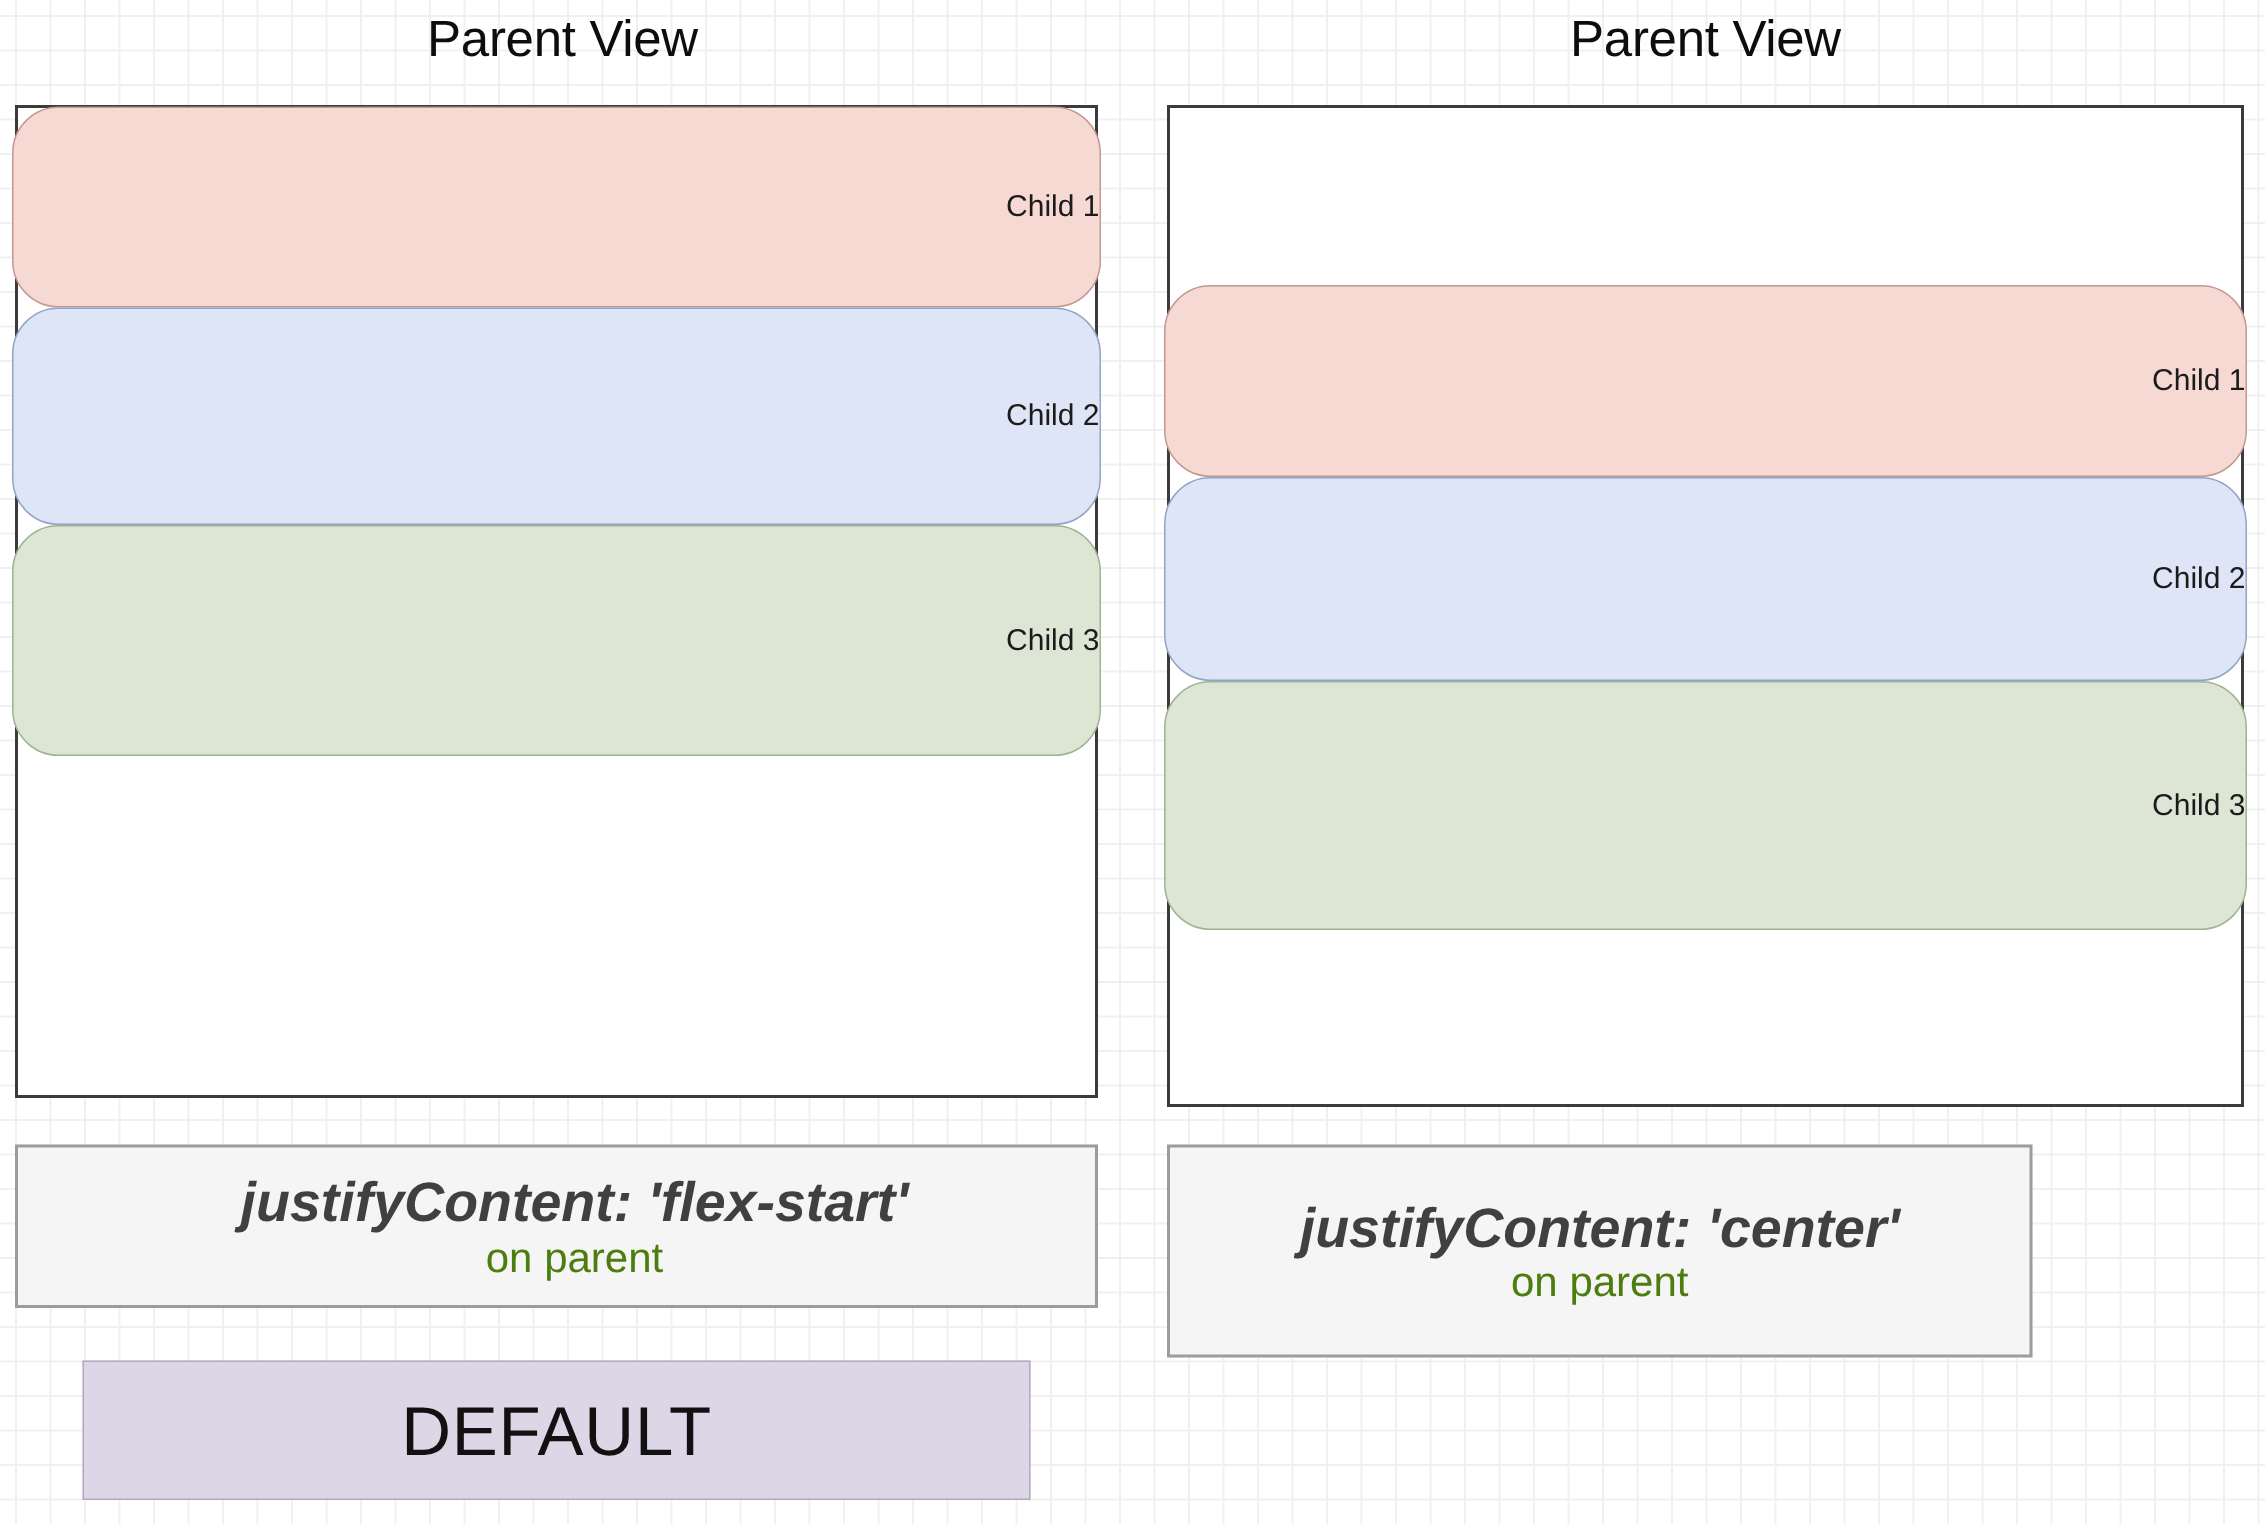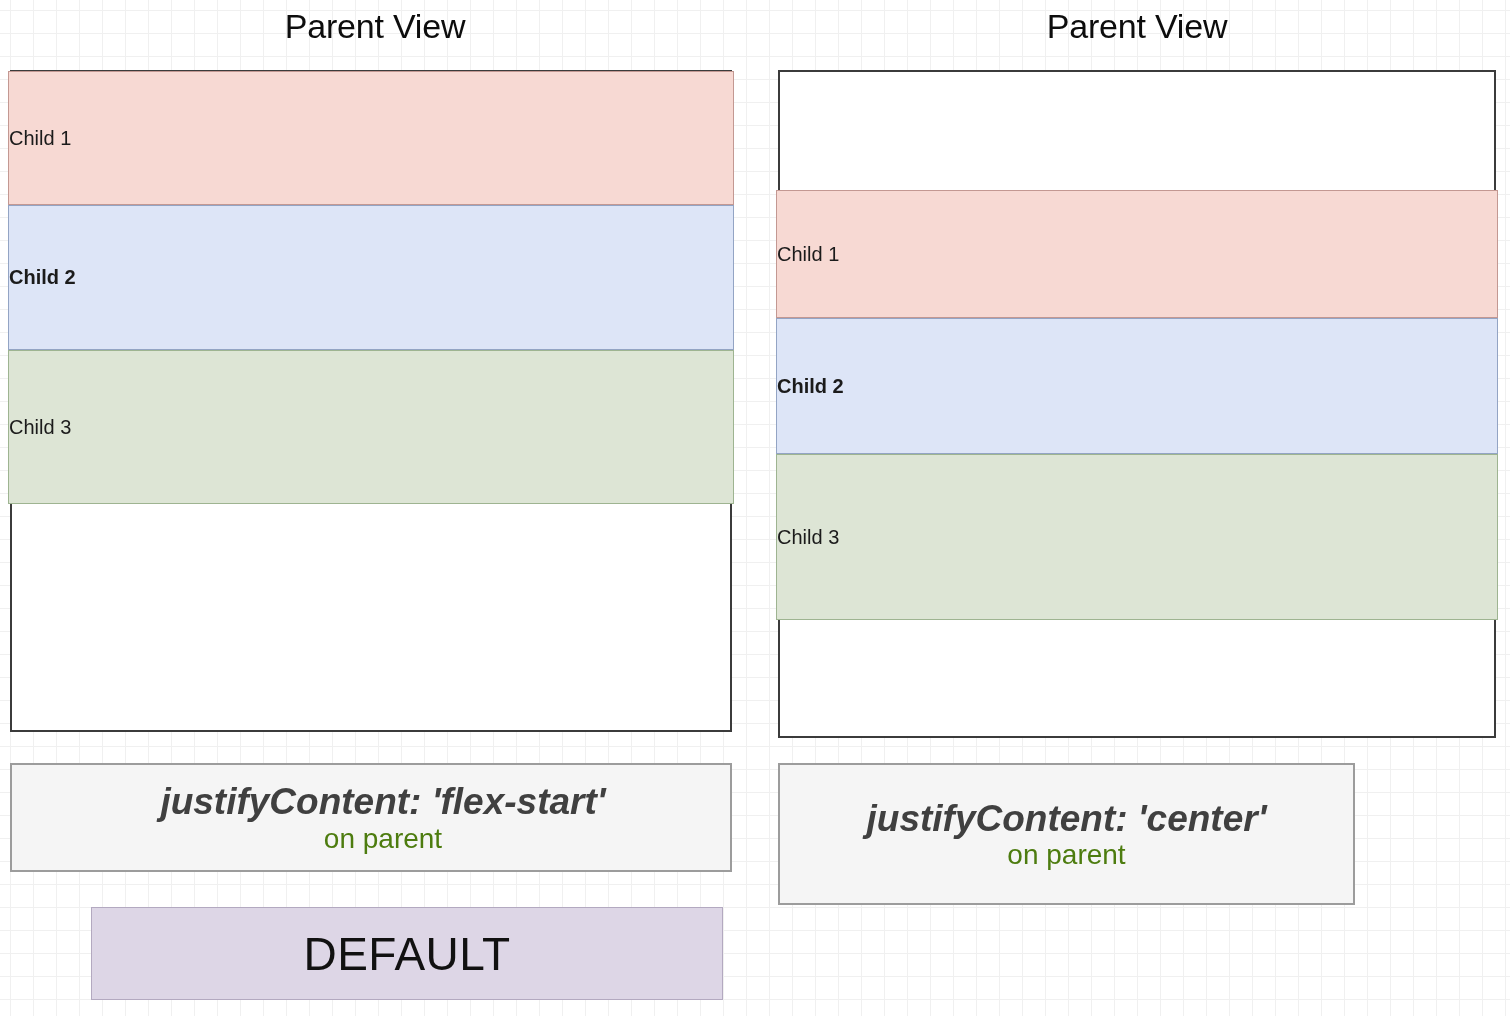--- a/index.html
+++ b/index.html
@@ -54,34 +54,34 @@
     position: absolute;
     box-sizing: border-box;
     display: flex;
     flex-direction: column;
   }
 
   .child {
     box-sizing: border-box;
     display: flex;
     align-items: center;
-    justify-content: flex-start;
+    justify-content: flex-end;
     font-size: 20px;
     color: #1b1b1b;
     border-style: solid;
     border-width: 1px;
+    border-radius: 31px;
   }
   .child--1 {
     background: #f7d9d3;
     border-color: #c39892;
   }
   .child--2 {
     background: #dde5f7;
     border-color: #93a4c4;
-    font-weight: bold;
   }
   .child--3 {
     background: #dde5d5;
     border-color: #9eb491;
   }
 
   
   .caption-box {
     position: absolute;
     box-sizing: border-box;
@@ -110,21 +110,20 @@
     position: absolute;
     box-sizing: border-box;
     background: #ddd6e6;
     border: 1px solid #b3a9c0;
     display: flex;
     align-items: center;
     justify-content: center;
     font-size: 46px;
     color: #111111;
     letter-spacing: 0.5px;
-    margin-left: 36px;
   }
 </style>
 </head>
 <body>
 
 <div id="canvas">
 
   <div class="panel">
 
     <div class="panel-title" style="left:10px; width:730px;">Parent View</div>

